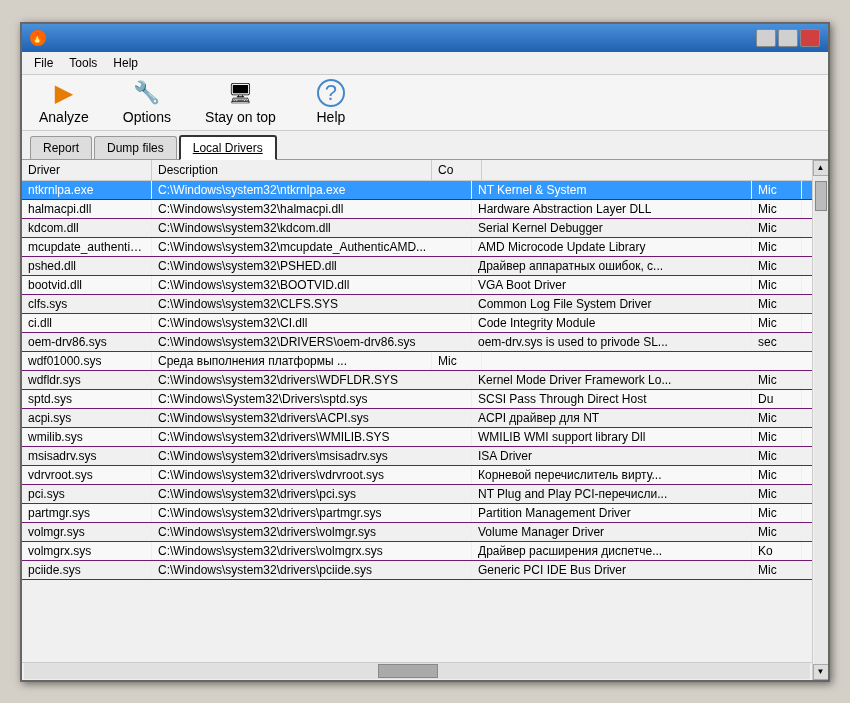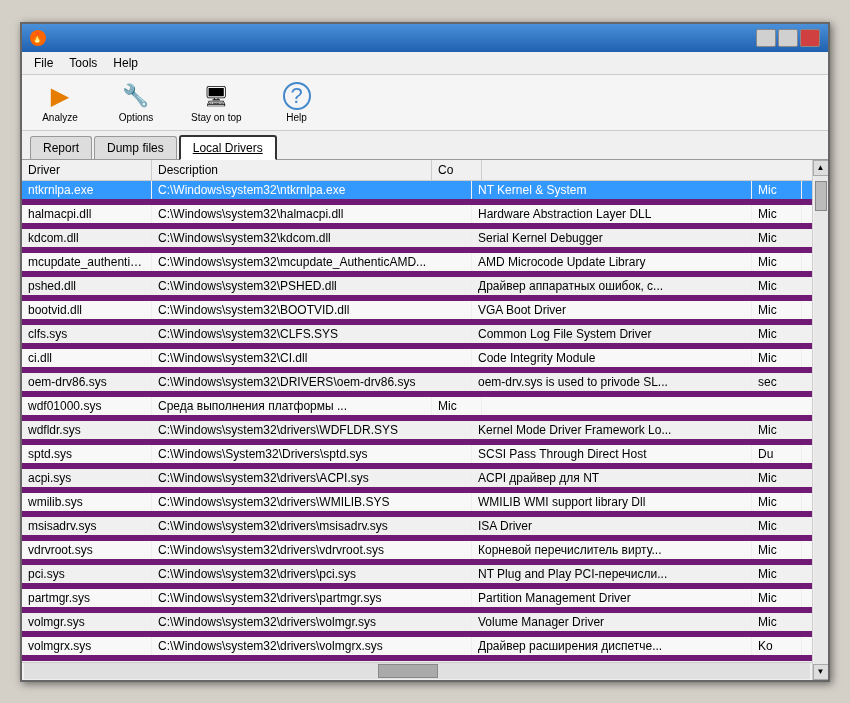--- a/index.html
+++ b/index.html
@@ -108,21 +108,21 @@
     }
     .toolbar-icon {
       width: 28px;
       height: 28px;
       display: flex;
       align-items: center;
       justify-content: center;
       font-size: 20px;
     }
     .toolbar-label {
-      font-size: 10px;
+      font-size: 14px;
       text-align: center;
     }
     .tabs {
       display: flex;
       align-items: flex-end;
       padding: 4px 8px 0;
       background: #f0f0f0;
       border-bottom: 1px solid #999;
       flex-shrink: 0;
     }
@@ -168,21 +168,21 @@
     .col-path { width: 320px; flex-shrink: 0; }
     .col-desc { width: 280px; flex-shrink: 0; }
     .col-co { width: 50px; flex-shrink: 0; }
     .table-body {
       flex: 1;
       overflow-y: auto;
       overflow-x: hidden;
     }
     .table-row {
       display: flex;
-      border-bottom: 6px solid #701a75;
+      border-bottom: 1px solid #701a75;
       cursor: pointer;
     }
     .table-row.selected {
       background: #3399ff;
       color: white;
     }
     .table-row:nth-child(even) {
       background: #f8f8f8;
     }
     .table-row.selected:nth-child(even) {
@@ -448,20 +448,21 @@
           </div>
           <div class="table-row">
             <div class="cell col-driver">volmgrx.sys</div>
             <div class="cell col-path">C:\Windows\system32\drivers\volmgrx.sys</div>
             <div class="cell col-desc">Драйвер расширения диспетче...</div>
             <div class="cell col-co">Ko</div>
           </div>
           <div class="table-row">
             <div class="cell col-driver">pciide.sys</div>
             <div class="cell col-path">C:\Windows\system32\drivers\pciide.sys</div>
+            <div class="cell col-desc">Generic PCI IDE Bus Driver</div>
             <div class="cell col-co">Mic</div>
           </div>
         </div>
 
       <div class="scrollbar-area">
         <div class="scroll-h-track">
           <div class="scroll-h-thumb"></div>
         </div>
       </div>
     </div>

